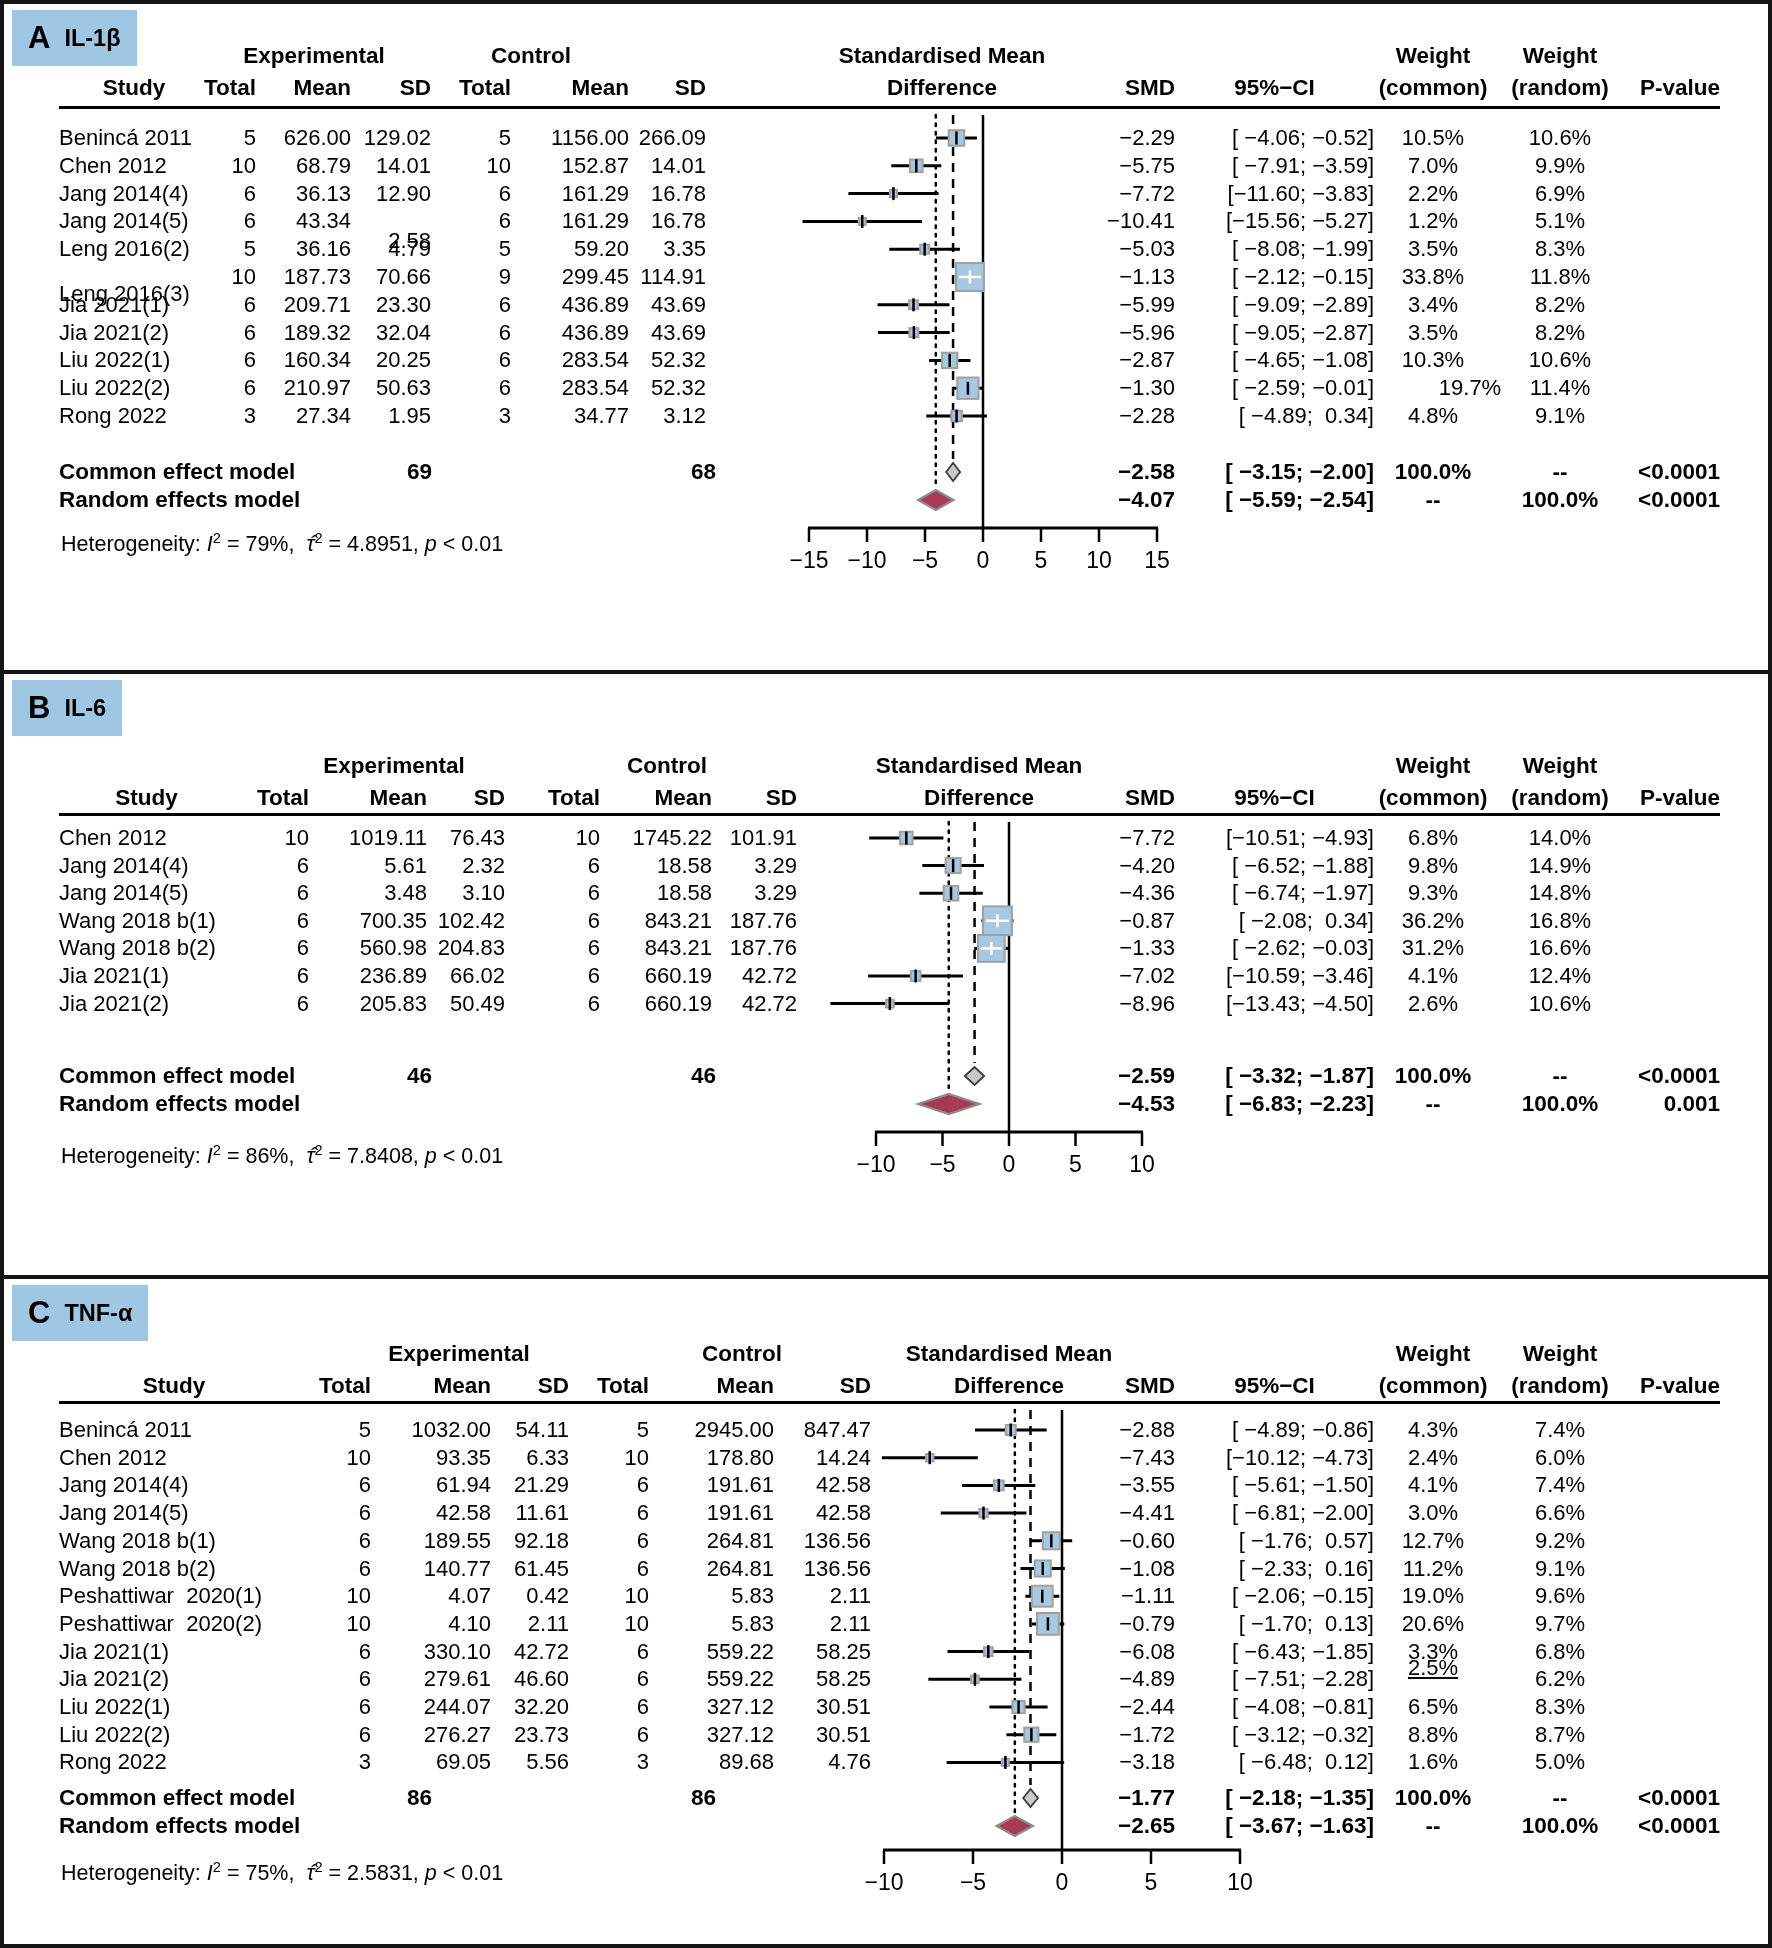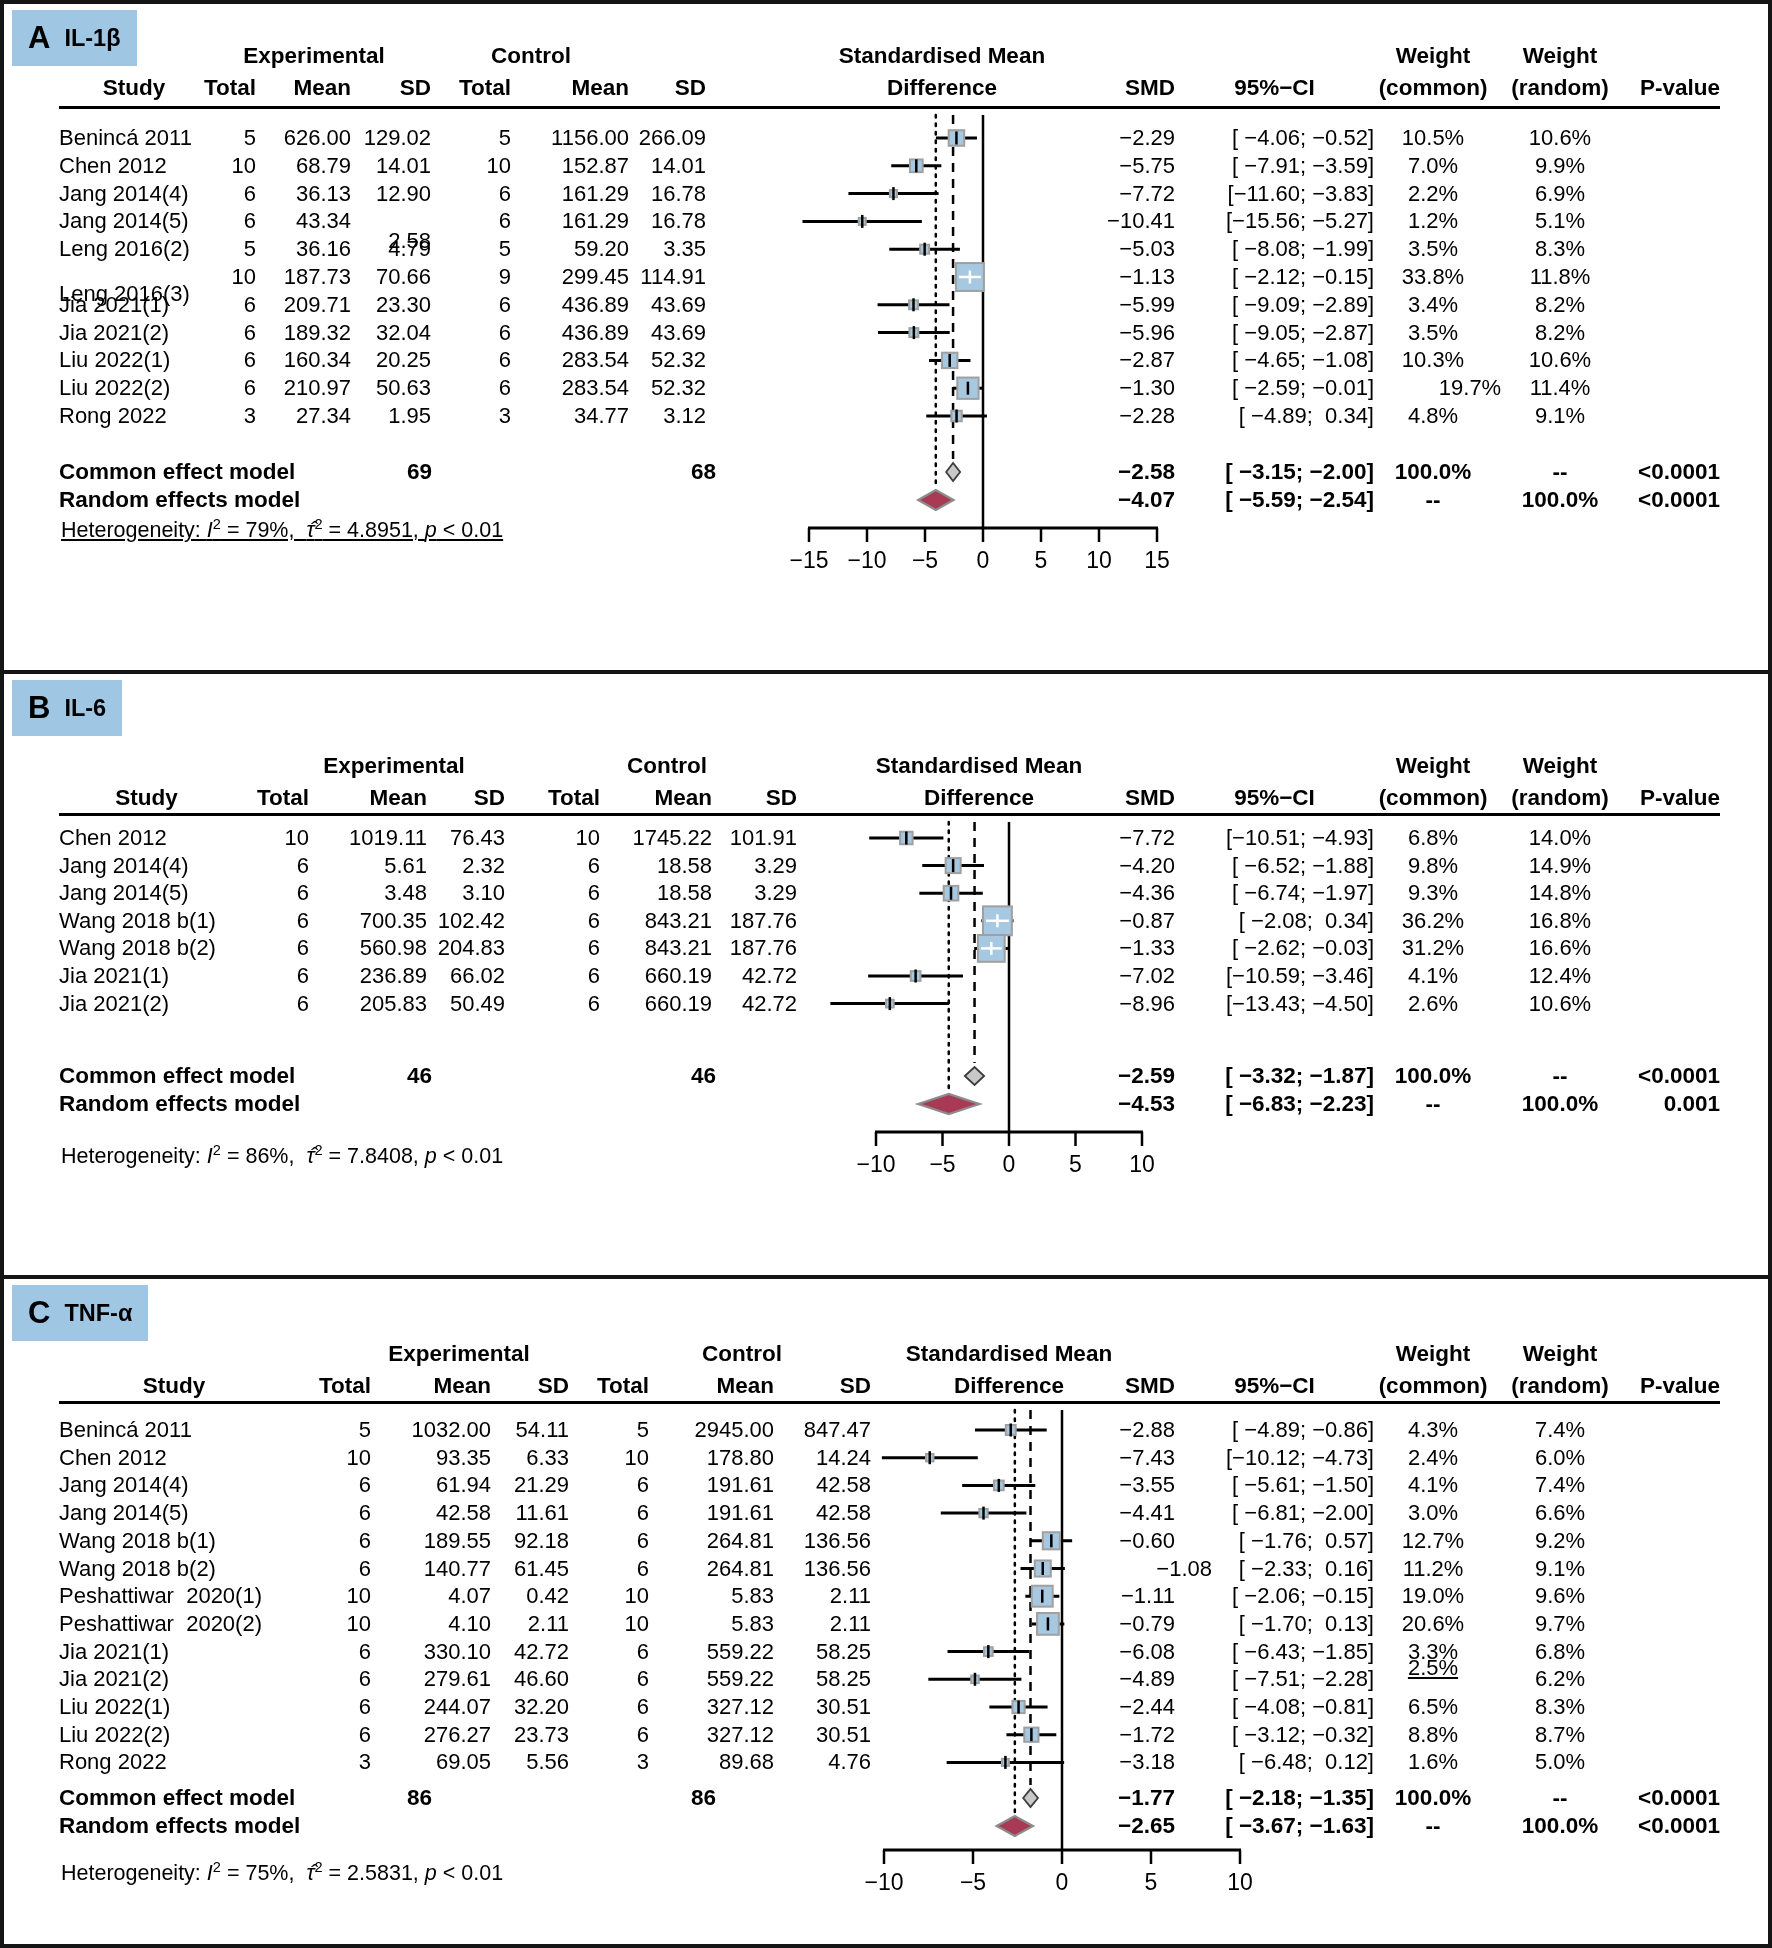--- a/index.html
+++ b/index.html
@@ -205,21 +205,21 @@
           <div class="cell right bold" style="left: 1624px; top: 454px; width: 92px;">&lt;0.0001</div>
         </div>
         <div>
           <div class="cell left bold" style="left: 55px; top: 482px; width: 300px;">Random effects model</div>
           <div class="cell right bold" style="left: 1075px; top: 482px; width: 96px;">−4.07</div>
           <div class="cell right bold" style="left: 1171px; top: 482px; width: 199px;">[ −5.59; −2.54]</div>
           <div class="cell center bold" style="left: 1370px; top: 482px; width: 118px;">--</div>
           <div class="cell center bold" style="left: 1488px; top: 482px; width: 136px;">100.0%</div>
           <div class="cell right bold" style="left: 1624px; top: 482px; width: 92px;">&lt;0.0001</div>
         </div>
-        <div class="het" style="top: 512px; text-decoration: underline;">Heterogeneity: <i>I</i><sup>2</sup> = 79%,  <i>τ̂</i><sup>2</sup> = 4.8951, <i>p</i> &lt; 0.01</div>
+        <div class="het" style="top: 526px;">Heterogeneity: <i>I</i><sup>2</sup> = 79%,  <i>τ̂</i><sup>2</sup> = 4.8951, <i>p</i> &lt; 0.01</div>
         <svg width="1764" height="666" class="plot-svg" style="font-family: &quot;Liberation Sans&quot;, sans-serif;">
           <line x1="979" y1="111" x2="979" y2="524" stroke="#000" stroke-width="2.5"></line>
           <line x1="949.072" y1="111" x2="949.072" y2="455" stroke="#000" stroke-width="2.5" stroke-dasharray="9 7"></line>
           <line x1="931.788" y1="111" x2="931.788" y2="482" stroke="#000" stroke-width="2.5" stroke-dasharray="2.5 6" stroke-linecap="round"></line>
           <line x1="931.904" y1="134" x2="972.968" y2="134" stroke="#000" stroke-width="3"></line>
           <rect x="944.6591111619106" y="126.22311116191057" width="15.553777676178864" height="15.553777676178864" fill="#a6c8e1" stroke="#a0a0a0" stroke-width="2"></rect>
           <line x1="952.436" y1="127.5" x2="952.436" y2="140.5" stroke="#000" stroke-width="2.5"></line>
           <line x1="887.244" y1="161.8" x2="937.356" y2="161.8" stroke="#000" stroke-width="3"></line>
           <rect x="905.9501968534449" y="155.450196853445" width="12.699606293110035" height="12.699606293110035" fill="#a6c8e1" stroke="#a0a0a0" stroke-width="2"></rect>
           <line x1="912.3" y1="155.3" x2="912.3" y2="168.3" stroke="#000" stroke-width="2.5"></line>
@@ -542,21 +542,21 @@
           <div class="cell center" style="left: 1488px; top: 247.8px; width: 136px;">9.2%</div>
         </div>
         <div>
           <div class="cell left" style="left: 55px; top: 275.5px; width: 230px;">Wang 2018 b(2)</div>
           <div class="cell right" style="left: 297px; top: 275.5px; width: 70px;">6</div>
           <div class="cell right" style="left: 372px; top: 275.5px; width: 115px;">140.77</div>
           <div class="cell right" style="left: 492px; top: 275.5px; width: 73px;">61.45</div>
           <div class="cell right" style="left: 570px; top: 275.5px; width: 75px;">6</div>
           <div class="cell right" style="left: 650px; top: 275.5px; width: 120px;">264.81</div>
           <div class="cell right" style="left: 775px; top: 275.5px; width: 92px;">136.56</div>
-          <div class="cell right" style="left: 1112px; top: 275.5px; width: 96px;">−1.08</div>
+          <div class="cell right" style="left: 1075px; top: 275.5px; width: 96px;">−1.08</div>
           <div class="cell right" style="left: 1171px; top: 275.5px; width: 199px;">[ −2.33;  0.16]</div>
           <div class="cell center" style="left: 1370px; top: 275.5px; width: 118px;">11.2%</div>
           <div class="cell center" style="left: 1488px; top: 275.5px; width: 136px;">9.1%</div>
         </div>
         <div>
           <div class="cell left" style="left: 55px; top: 303.2px; width: 230px;">Peshattiwar  2020(1)</div>
           <div class="cell right" style="left: 297px; top: 303.2px; width: 70px;">10</div>
           <div class="cell right" style="left: 372px; top: 303.2px; width: 115px;">4.07</div>
           <div class="cell right" style="left: 492px; top: 303.2px; width: 73px;">0.42</div>
           <div class="cell right" style="left: 570px; top: 303.2px; width: 75px;">10</div>

